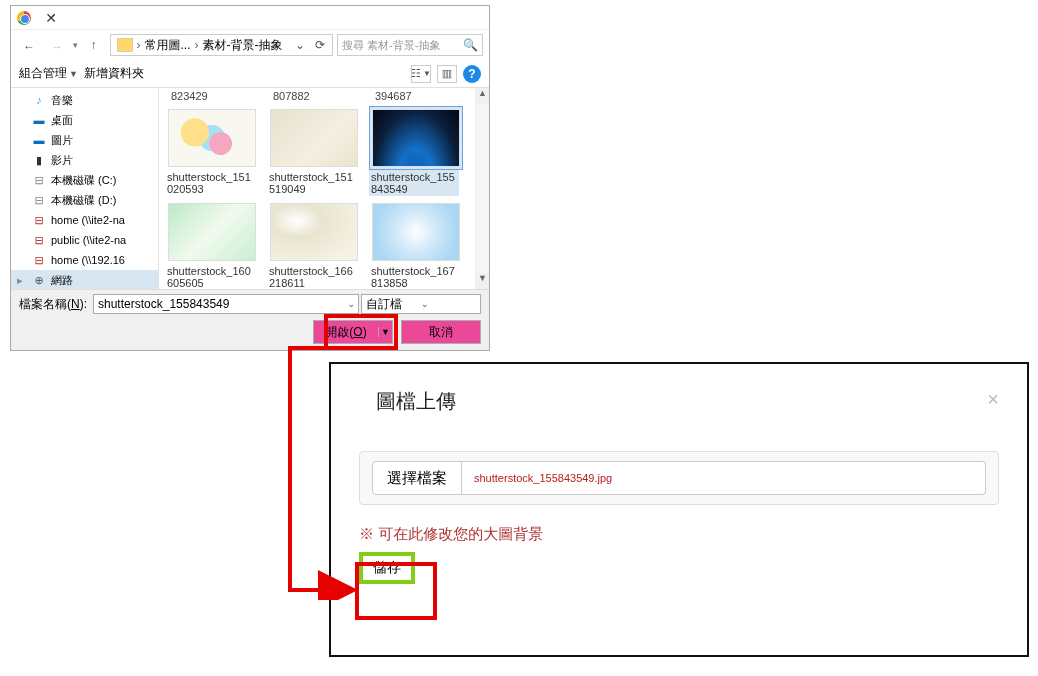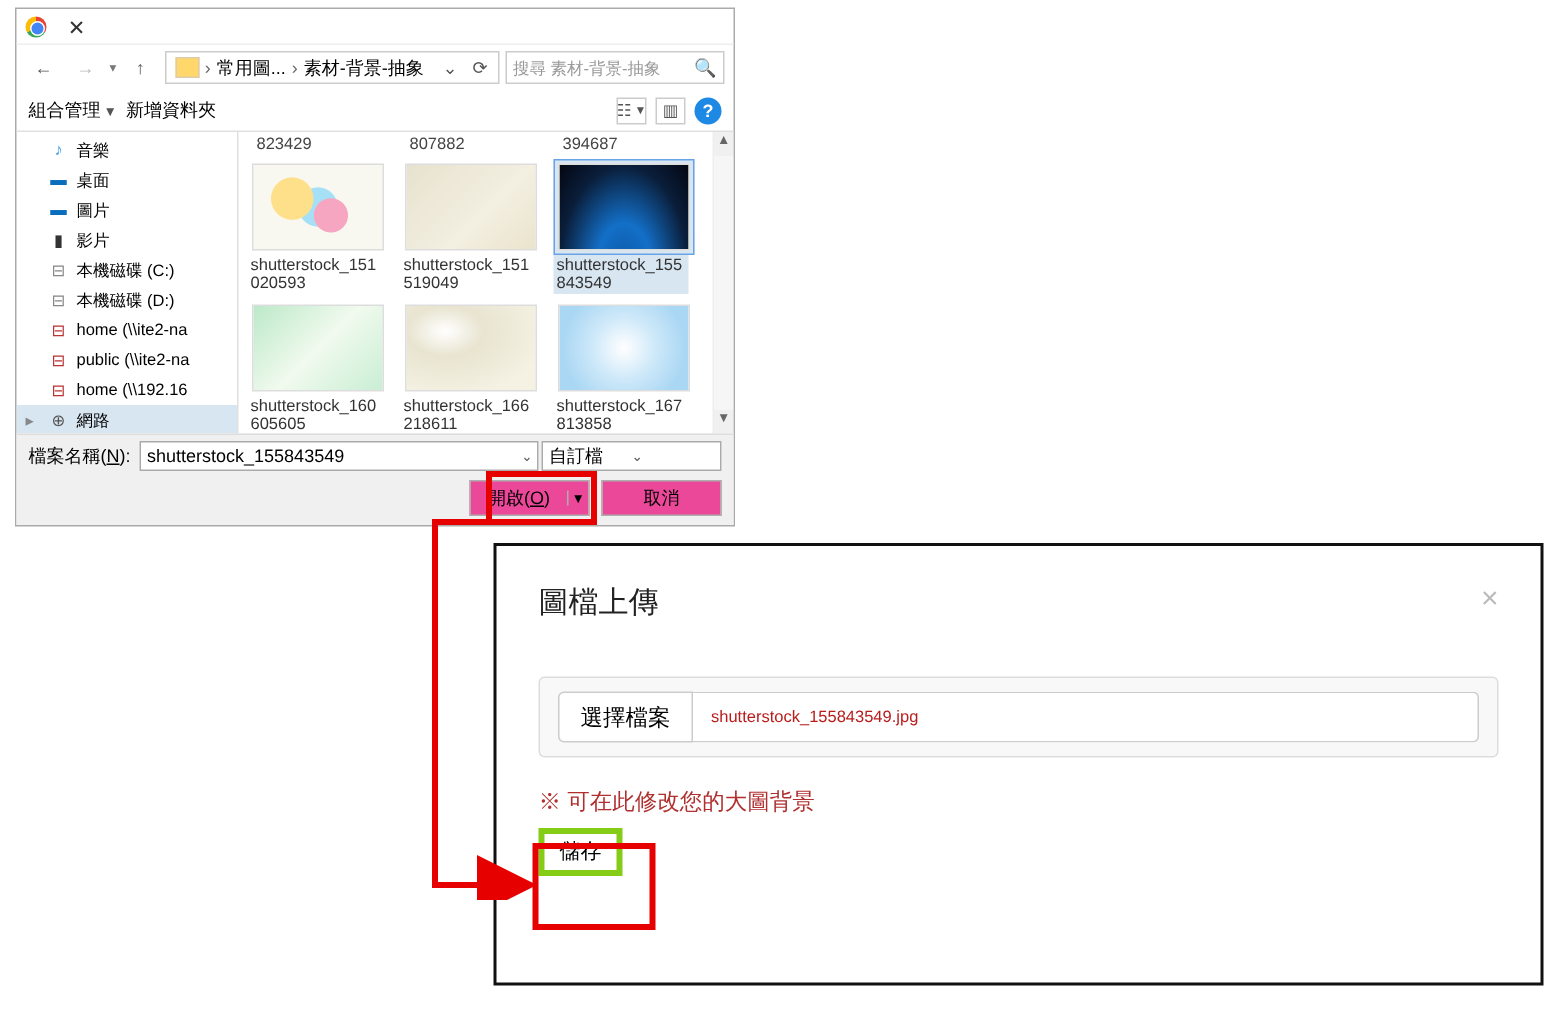--- a/index.html
+++ b/index.html
@@ -191,21 +191,21 @@
   
   .upload-modal {
     position:absolute;
     left: 329px; top: 362px;
     width: 700px; height: 295px;
     border: 2px solid #111;
     background:#fff;
     padding: 24px 28px;
   }
   .upload-modal .hdr {
-    display:flex; 
+    display:flex; margin-left:17px;
   }
   .upload-modal .hdr h3 {
     margin:0; font-size: 20px; font-weight: normal; color:#222; flex:1;
   }
   .upload-modal .hdr .x { font-size:20px; color:#bbb; cursor:pointer; }
   .upload-box {
     margin-top: 36px;
     border:1px solid #ddd; border-radius:4px;
     background:#f8f8f8;
     height:54px;

